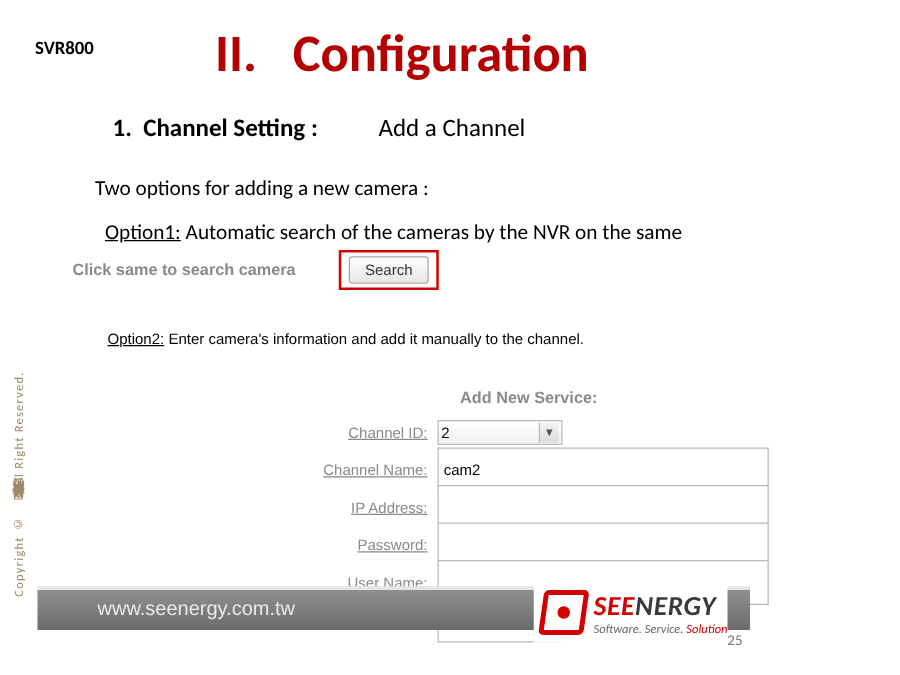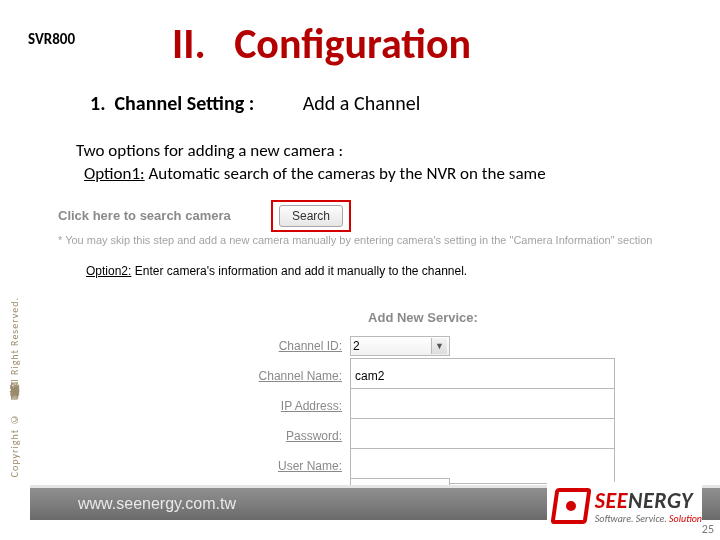--- a/index.html
+++ b/index.html
@@ -5,41 +5,41 @@
   * { box-sizing: border-box; margin: 0; padding: 0; }
   html, body { width: 720px; height: 540px; font-family: Calibri, Arial, sans-serif; background: #fff; overflow: hidden; }
   .slide { position: relative; width: 720px; height: 540px; background: #fff; }
   .vcopy { position: absolute; left: 6px; bottom: 60px; width: 18px; transform-origin: left bottom; color: #9b8a6a; font-size: 10px; letter-spacing: 1px; }
   .vcopy span { writing-mode: vertical-rl; transform: rotate(180deg); display: inline-block; line-height: 18px; white-space: nowrap; }
   .prod { position: absolute; left: 28px; top: 30px; font-weight: 700; font-size: 15px; color: #000; }
   .title { position: absolute; left: 172px; top: 18px; font-size: 42px; font-weight: 800; color: #b40000; }
   .subline { position: absolute; left: 90px; top: 91px; font-size: 20px; font-weight: 700; color: #000; }
   .subline .sub2 { font-weight: 400; margin-left: 44px; }
   .body { position: absolute; left: 76px; top: 140px; width: 620px; font-size: 17px; line-height: 1.25; color: #000; }
-  .body .opt1 { margin-left: 8px; margin-top: 2px; }
+  .body .opt1 { margin-left: 8px; margin-top: 14px; }
   .u { text-decoration: underline; }
 
   .searchbar { position: absolute; left: 52px; top: 198px; width: 630px; height: 56px; }
   .sbtxt { position: absolute; left: 6px; top: 10px; color: #8a8a8a; font-weight: 700; font-size: 13px; font-family: Verdana, sans-serif; }
   .sbtn-wrap { position: absolute; left: 219px; top: 2px; border: 2px solid #d40000; padding: 3px 6px; }
   .sbtn { background: linear-gradient(#fdfdfd,#e6e6e6); border: 1px solid #a6a6a6; border-radius: 3px; font-size: 12px; padding: 3px 12px; font-family: Arial, sans-serif; color:#333; }
   .skip { position: absolute; left: 6px; top: 36px; color: #a3a3a3; font-size: 11px; font-family: Verdana, sans-serif; }
 
   .opt2 { position: absolute; left: 86px; top: 264px; width: 600px; font-size: 12px; font-family: Arial, sans-serif; color:#000; line-height: 1.3; }
 
   .form { position: absolute; left: 188px; top: 310px; width: 470px; font-family: Verdana, Arial, sans-serif; }
   .formtitle { text-align: center; font-weight: 700; color: #8a8a8a; font-size: 13px; margin-bottom: 10px; }
   .row { display: flex; align-items: center; margin-bottom: 8px; height: 22px; }
   .lbl { width: 162px; text-align: right; color: #8a8a8a; font-size: 12px; padding-right: 8px; text-decoration: underline; }
   .inp { width: 265px; height: 36px; border: 1px solid #b9b9b9; background: #fff; font-size: 12px; padding: 12px 4px; font-family: Arial, sans-serif; }
   .sel { width: 100px; height: 20px; border: 1px solid #b9b9b9; background: linear-gradient(#fff,#f1f1f1); font-size: 12px; padding: 0 2px; display:flex; align-items:center; justify-content:space-between; }
   .sel-arrow { width: 16px; height: 16px; background: linear-gradient(#f4f4f4,#dcdcdc); border-left: 1px solid #b9b9b9; display:flex; align-items:center; justify-content:center; font-size:9px; color:#555; }
   .short { width: 100px; }
 
-  .footer { position: absolute; left: 0; bottom: 0; width: 720px; height: 62px; }
+  .footer { position: absolute; left: 0; bottom: 16px; width: 600px; height: 62px; }
   .fbar { position: absolute; left: 30px; bottom: 20px; right: 0; height: 32px; background: linear-gradient(#8f8f8f 0%, #7e7e7e 50%, #6a6a6a 100%); display:flex; align-items:center; }
   .fbar::before { content:""; position:absolute; top:-3px; left:0; right:0; height:3px; background:#e5e5e5; }
   .url { color: #e9e9e9; font-size: 16px; margin-left: 48px; font-family: Arial, sans-serif; }
   .logo { position: absolute; right: 18px; bottom: 10px; height: 48px; display:flex; align-items:center; background:#fff; padding-left:6px; }
   .logomark { position: relative; width: 36px; height: 36px; margin-right: 6px; }
   .lm-outer { position:absolute; inset:0; border:4px solid #d40000; border-radius:4px 4px 4px 4px; transform: skewX(-8deg); }
   .lm-dot { position:absolute; left:13px; top:13px; width:10px; height:10px; background:#d40000; border-radius:50%; }
   .brand { display:flex; flex-direction:column; }
   .brand-top { font-size: 22px; font-weight: 800; font-style: italic; letter-spacing: 0.5px; }
   .brand-top .s1 { color:#d40000; }
@@ -67,25 +67,24 @@
   </div>
 
   <div class="body">
     <div>Two options for adding a new camera :</div>
     <div class="opt1">
       <span class="u">Option1:</span><span> Automatic search of the cameras by the NVR on the same</span>
     </div>
   </div>
 
   <div class="searchbar">
-    <div class="sbtxt">Click here to search camera</div>
+    <div class="sbtxt">Click same to search camera</div>
     <div class="sbtn-wrap">
       <button class="sbtn">Search</button>
     </div>
-    <div class="skip">* You may skip this step and add a new camera manually by entering camera's setting in the "Camera Information" section</div>
   </div>
 
   <div class="opt2">
     <span class="u">Option2:</span><span> Enter camera's information and add it manually to the channel.</span>
   </div>
 
   <div class="form">
     <div class="formtitle">Add New Service:</div>
 
     <div class="row">

